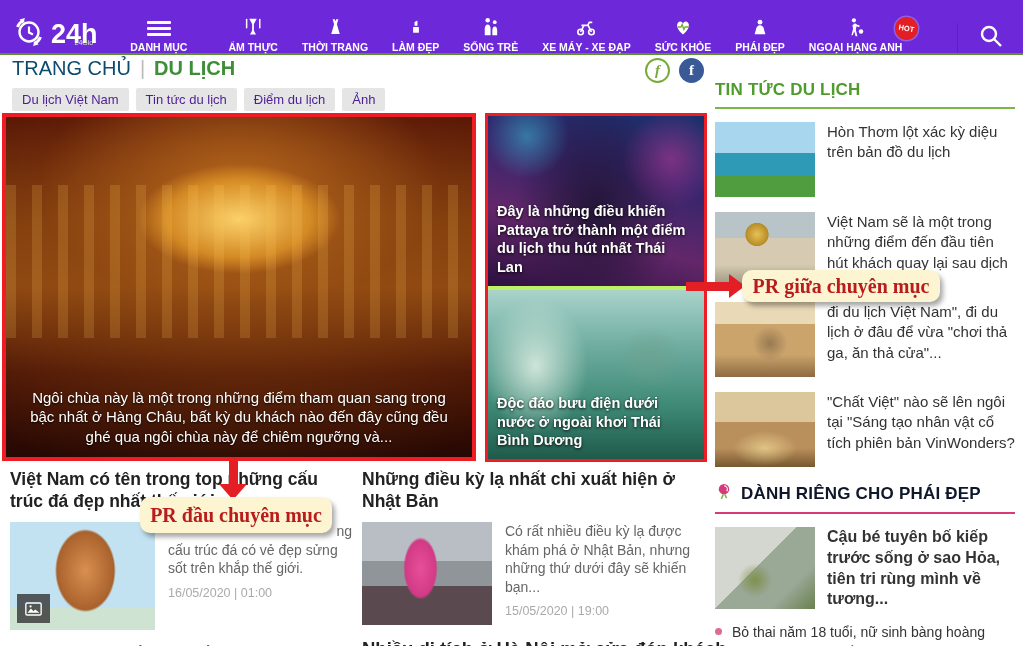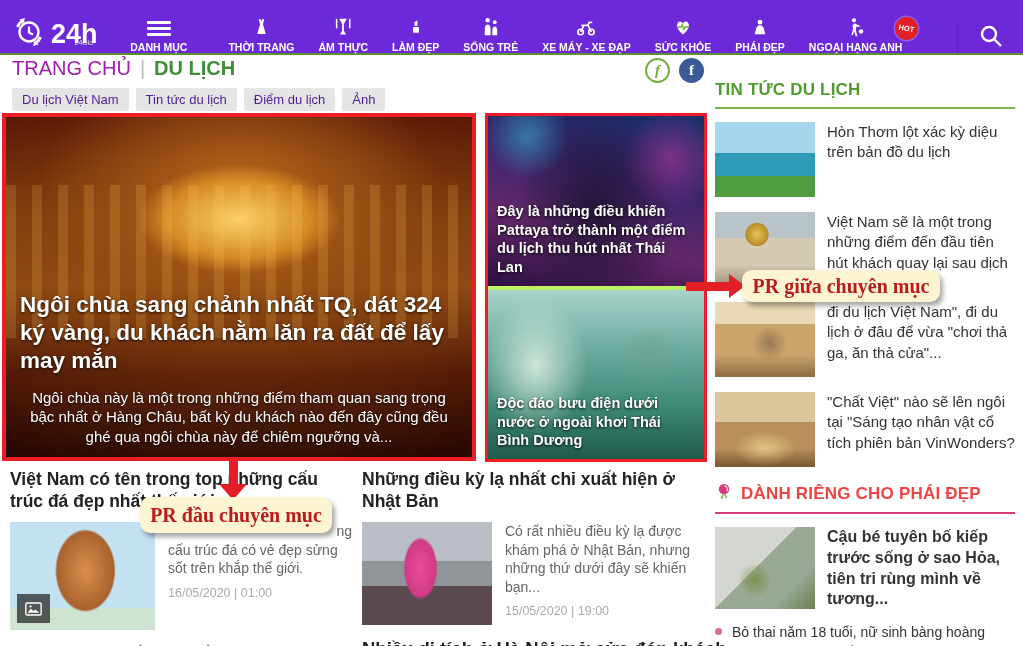--- a/index.html
+++ b/index.html
@@ -25,21 +25,21 @@
   .badge-hot { position:absolute; top:0px; right:-4px; width:23px; height:23px; background:#e31e24;
                border-radius:50%; color:#fff; font-size:7.5px; font-weight:bold; display:flex;
                align-items:center; justify-content:center; transform:rotate(10deg);
                box-shadow:0 0 0 1.5px rgba(255,255,255,.25); }
   .search-btn { width:66px; display:flex; align-items:center; justify-content:center;
                 border-left:1px solid rgba(0,0,0,.14); cursor:pointer; }
 
   
   .breadcrumb { position:absolute; top:57px; left:12px; font-size:20px; display:flex; gap:9px;
                 align-items:baseline; }
-  .bc-home { color:#a21caf; cursor:pointer; }
+  .bc-home { color:#0c4a6e; cursor:pointer; }
   .bc-sep { color:#b9b9b9; }
   .bc-cur { color:#3c8f35; font-weight:bold; }
   .social { position:absolute; top:58px; left:645px; display:flex; gap:9px; }
   .soc { width:25px; height:25px; border-radius:50%; display:flex; align-items:center;
          justify-content:center; font-weight:bold; font-size:15px; cursor:pointer;
          font-family:"Liberation Serif", serif; }
   .soc-follow { border:2px solid #76ab3a; color:#76ab3a; font-style:italic; }
   .soc-fb { background:#3a5a97; color:#fff; }
   .tabs { position:absolute; top:88px; left:12px; display:flex; gap:7px; }
   .tab { background:#e5e5e5; color:#4c1d95; font-size:13px; padding:4px 10px; border-radius:2px; cursor:pointer; }
@@ -86,21 +86,21 @@
   .thumb-cablecar { background:linear-gradient(180deg,#a8d6ee 0 42%, #2e9ab6 42% 72%, #4f9d3f 72%),
                     linear-gradient(115deg, rgba(40,40,40,.5) 0 2px, rgba(0,0,0,0) 2px); }
   .thumb-globe { background:radial-gradient(circle 16px at 42% 30%, #e8c254, #b68c28 70%, rgba(0,0,0,0) 75%),
                  linear-gradient(180deg,#b9c4c9 0 35%, #d6cbb2 35% 70%, #97907c); }
   .thumb-tour { background:radial-gradient(circle 22px at 55% 55%, rgba(90,70,50,.45), rgba(0,0,0,0) 80%),
                 linear-gradient(180deg,#ead9b6 0 30%, #cba46c 30% 70%, #8d6a42); }
   .thumb-vinwonders { background:radial-gradient(ellipse 40px 22px at 50% 75%, rgba(250,230,160,.6), rgba(0,0,0,0) 80%),
                 linear-gradient(180deg,#dcc79c 0 40%, #b98f5c 40% 75%, #77582f); }
   .thumb-boy { background:radial-gradient(circle 20px at 40% 65%, rgba(120,140,60,.8), rgba(0,0,0,0) 85%),
                linear-gradient(135deg,#d3d7cf 0 45%, #9aa896 45% 75%, #69804e); }
-  .women-head { display:flex; align-items:center; gap:8px; color:#ef4444; font-size:17px;
+  .women-head { display:flex; align-items:center; gap:8px; color:#0f172a; font-size:17px;
                 font-weight:bold; padding-bottom:7px; border-bottom:2px solid #d63a7a;
                 margin:14px 0 13px; letter-spacing:.2px; }
   .women-item { display:flex; gap:12px; cursor:pointer; }
   .women-thumb { width:100px; height:82px; flex:none; }
   .women-text { font-size:16px; font-weight:bold; color:#333; line-height:1.3; }
   .bullet-row { display:flex; gap:10px; font-size:14px; color:#333; line-height:1.4;
                 margin-top:13px; cursor:pointer; }
   .bullet-dot { width:7px; height:7px; border-radius:50%; background:#e06a8f; flex:none; margin-top:5px; }
 
   
@@ -166,35 +166,35 @@
           <i></i>
           <i></i>
           <i></i>
         </span>
       <span>DANH MỤC</span>
     </div>
     <div class="hsep"></div>
     <nav class="nav">
       <div class="nav-item">
         <span class="nav-icon">
-          <svg width="17" height="20" viewBox="0 0 24 24" fill="#fff">
-              <path d="M8 1h3l1 3 1-3h3l-2 7 4 14H6l4-14z"></path>
-            </svg>
-          </span>
-        <span>THỜI TRANG</span>
-      </div>
-      <div class="nav-item">
-        <span class="nav-icon">
           <svg width="18" height="20" viewBox="0 0 24 24" fill="#fff">
               <path d="M7 1h10l-3.8 7v9l2.8 5H8l2.8-5V8z"></path>
               <rect x="2.5" y="1" width="2" height="13" rx="1"></rect>
               <rect x="20" y="1" width="2" height="13" rx="1"></rect>
             </svg>
           </span>
         <span>ẨM THỰC</span>
+      </div>
+      <div class="nav-item">
+        <span class="nav-icon">
+          <svg width="17" height="20" viewBox="0 0 24 24" fill="#fff">
+              <path d="M8 1h3l1 3 1-3h3l-2 7 4 14H6l4-14z"></path>
+            </svg>
+          </span>
+        <span>THỜI TRANG</span>
       </div>
       <div class="nav-item">
         <span class="nav-icon">
           <svg width="14" height="20" viewBox="0 0 24 24" fill="#fff">
               <rect x="7" y="12" width="10" height="10" rx="1"></rect>
               <path d="M9.5 3.5 L14.5 1 V10 H9.5 Z"></path>
             </svg>
           </span>
         <span>LÀM ĐẸP</span>
       </div>
@@ -272,21 +272,20 @@
     <span class="tab">Du lịch Việt Nam</span>
     <span class="tab">Tin tức du lịch</span>
     <span class="tab">Điểm du lịch</span>
     <span class="tab">Ảnh</span>
   </div>
 
   <div class="featured">
     <div class="featured-img"></div>
     <div class="featured-glints"></div>
     <div class="featured-text">
-      <div class="featured-title">Ngôi chùa sang chảnh nhất TQ, dát 324 ký vàng, du khách nằm lăn ra đất để lấy may mắn</div>
       <div class="featured-sum">Ngôi chùa này là một trong những điểm tham quan sang trọng bậc nhất ở Hàng Châu, bất kỳ du khách nào đến đây cũng đều ghé qua ngôi chùa này để chiêm ngưỡng và...</div>
     </div>
   </div>
 
   <div class="secondary">
     <div class="sec-card sec-card-pattaya">
       <div class="sec-title">Đây là những điều khiến Pattaya trở thành một điểm du lịch thu hút nhất Thái Lan</div>
     </div>
     <div class="sec-card sec-card-post">
       <div class="sec-title">Độc đáo bưu điện dưới nước ở ngoài khơi Thái Bình Dương</div>

